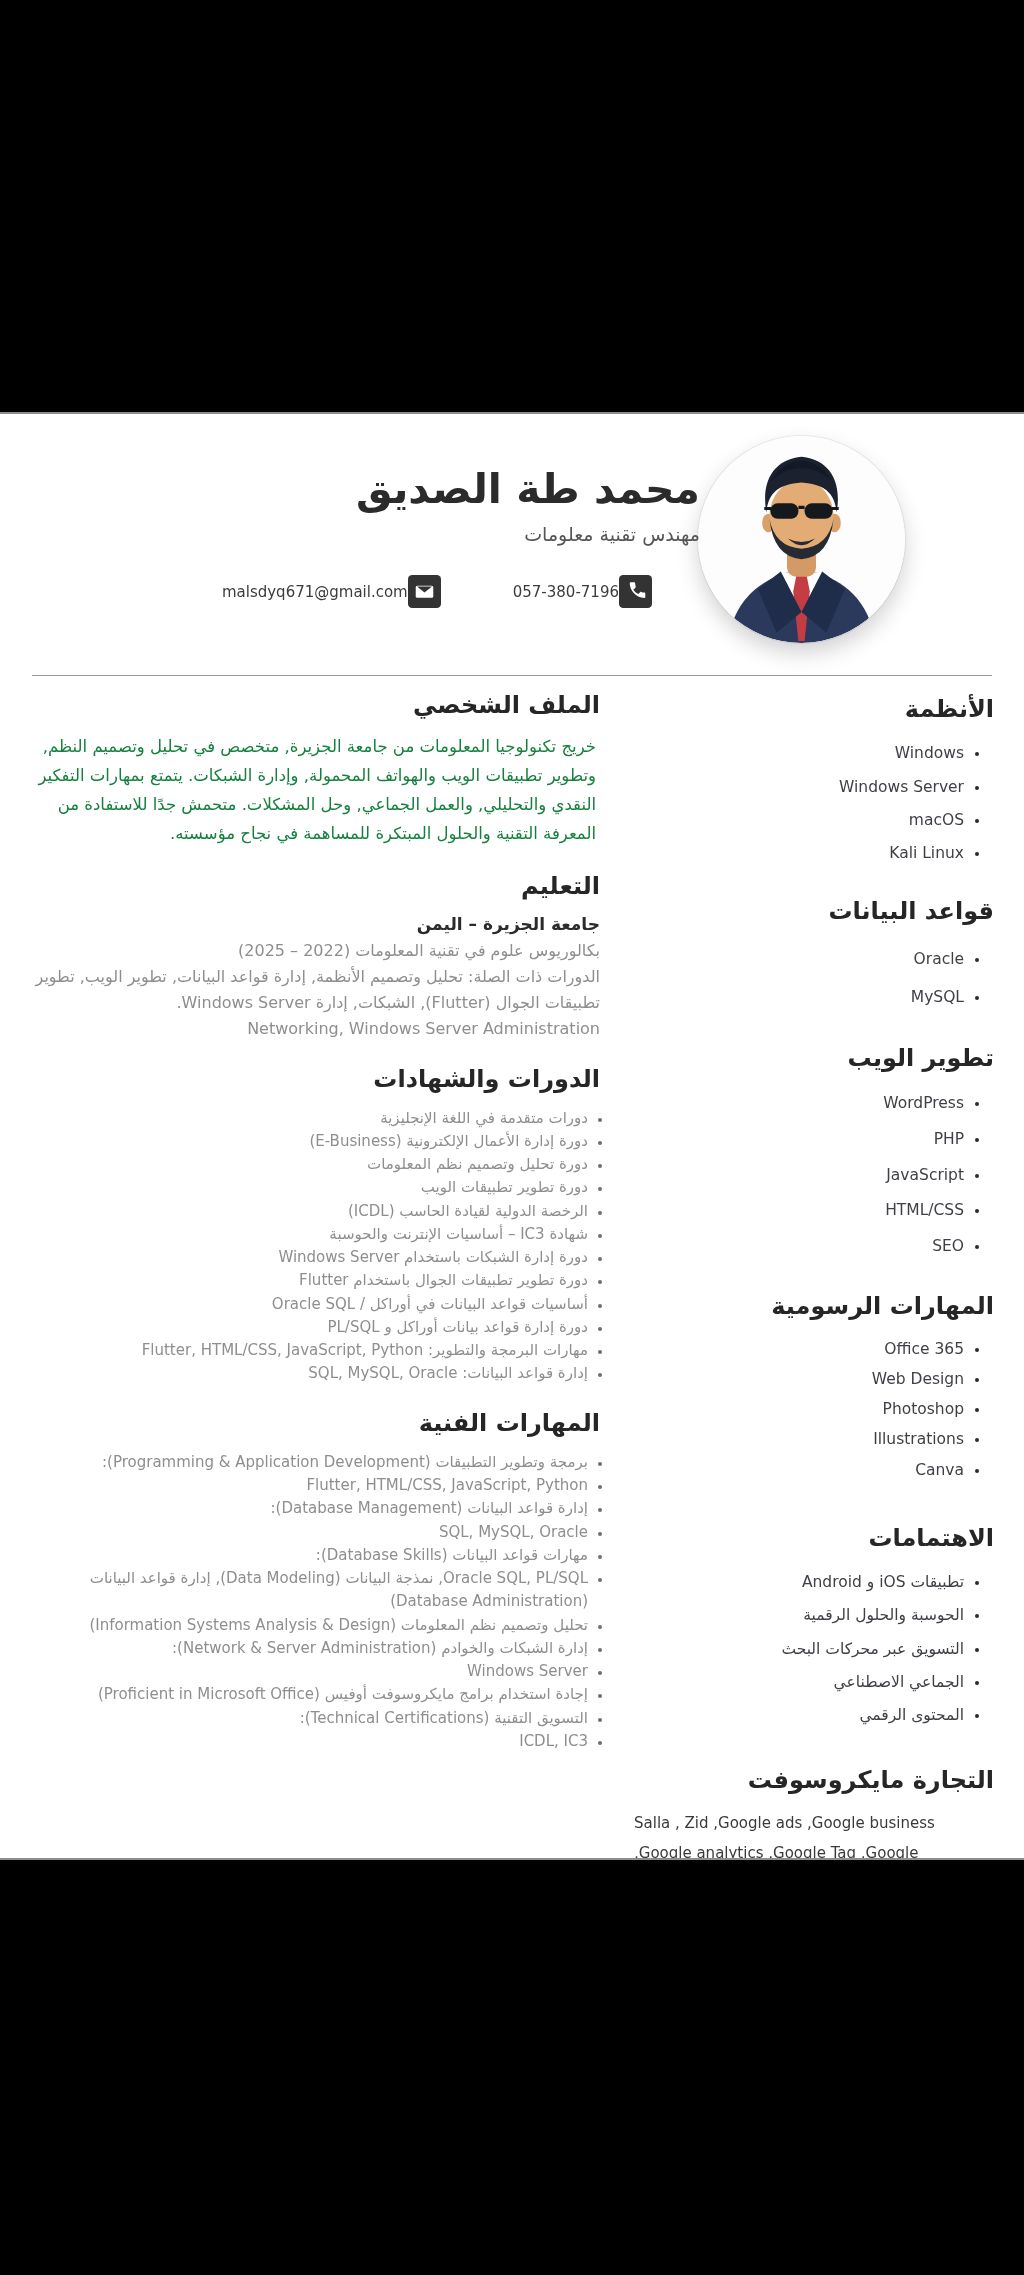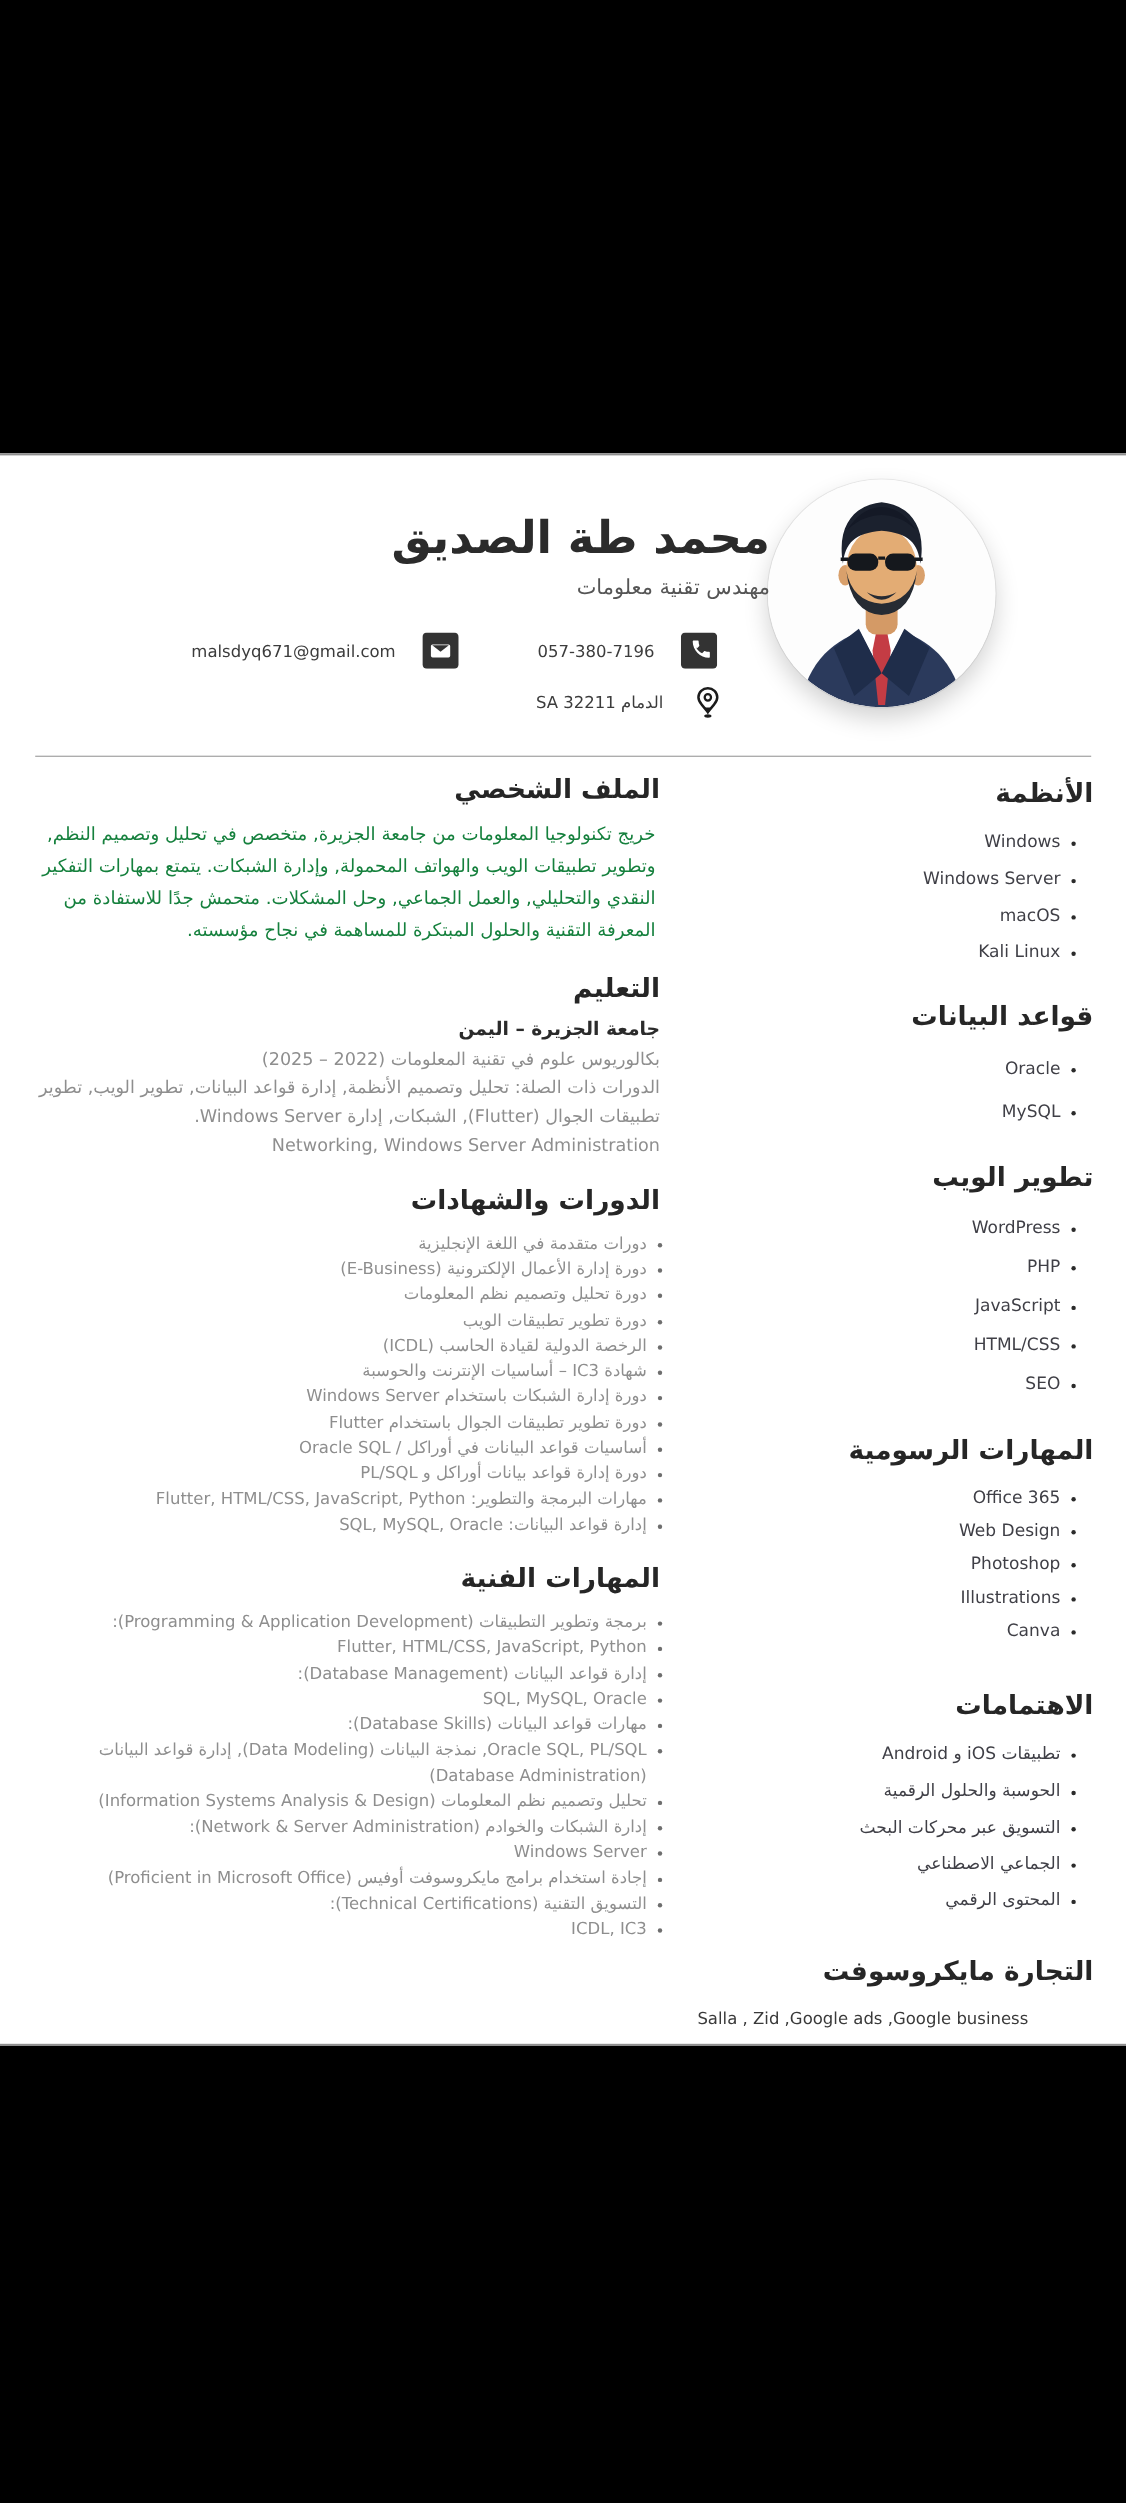--- a/index.html
+++ b/index.html
@@ -41,21 +41,21 @@
     line-height:1.25;
   }
   .subtitle{
     font-size:19px;color:#555;text-align:right;margin:8px 0 0;padding-left:60px;
   }
   .contact-row{
     display:flex;gap:72px;margin-top:30px;padding-right:48px;
     justify-content:flex-start;align-items:center;
   }
   .contact-row2{display:flex;margin-top:14px;padding-right:40px;}
-  .contact-item{display:flex;align-items:center;gap:24px;font-size:15px;color:#3c3c3c;}
+  .contact-item{display:flex;align-items:center;gap:0;font-size:15px;color:#3c3c3c;}
   .contact-item .num{direction:ltr;unicode-bidi:embed;}
   .icon-box{width:33px;height:33px;flex:0 0 33px;}
   .icon-box svg{display:block;width:100%;height:100%;}
   .divider{border:none;border-top:1px solid #9a9a9a;margin:32px 2px 0;}
   
   .content{display:flex;margin-top:14px;}
   .sidebar{width:360px;flex:0 0 360px;}
   .main-col{flex:1;margin-left:0;margin-right:0;padding-left:0;margin-left:0;margin-right:0;margin-left:0;margin-inline-start:34px;}
   h2.sec{
     font-size:24px;font-weight:bold;color:#262626;
@@ -154,33 +154,20 @@
             <svg viewBox="0 0 32 32">
               <rect width="32" height="32" rx="4" fill="#333"></rect>
               <rect x="7.5" y="10.5" width="17" height="11.5" rx="1.5" fill="#fff"></rect>
               <path d="M8.7 11.2 L16 17 L23.3 11.2 Z" fill="#333"></path>
             </svg>
           </span>
           <span class="num">malsdyq671@gmail.com</span>
         </div>
       </div>
 
-      <div class="contact-row2">
-        <div class="contact-item">
-          <span class="icon-box">
-            <svg viewBox="0 0 32 32">
-              <path d="M16 3.5c-4.6 0-8.3 3.6-8.3 8.1 0 2.5 1.2 4.6 2.9 6.4L16 24.5l5.4-6.5c1.7-1.8 2.9-3.9 2.9-6.4 0-4.5-3.7-8.1-8.3-8.1z" fill="none" stroke="#1c1c1c" stroke-width="2.2"></path>
-              <circle cx="16" cy="11.6" r="2.8" fill="none" stroke="#1c1c1c" stroke-width="2"></circle>
-              <path d="M12.6 20.5 L16 26.5 L19.4 20.5 Z" fill="#1c1c1c"></path>
-              <ellipse cx="16" cy="28" rx="3.2" ry="1.5" fill="#1c1c1c"></ellipse>
-            </svg>
-          </span>
-          <span>الدمام SA 32211</span>
-        </div>
-      </div>
     </div>
   </div>
 
   <hr class="divider">
 
   <div class="content">
 
     <aside class="sidebar">
 
       <section>

